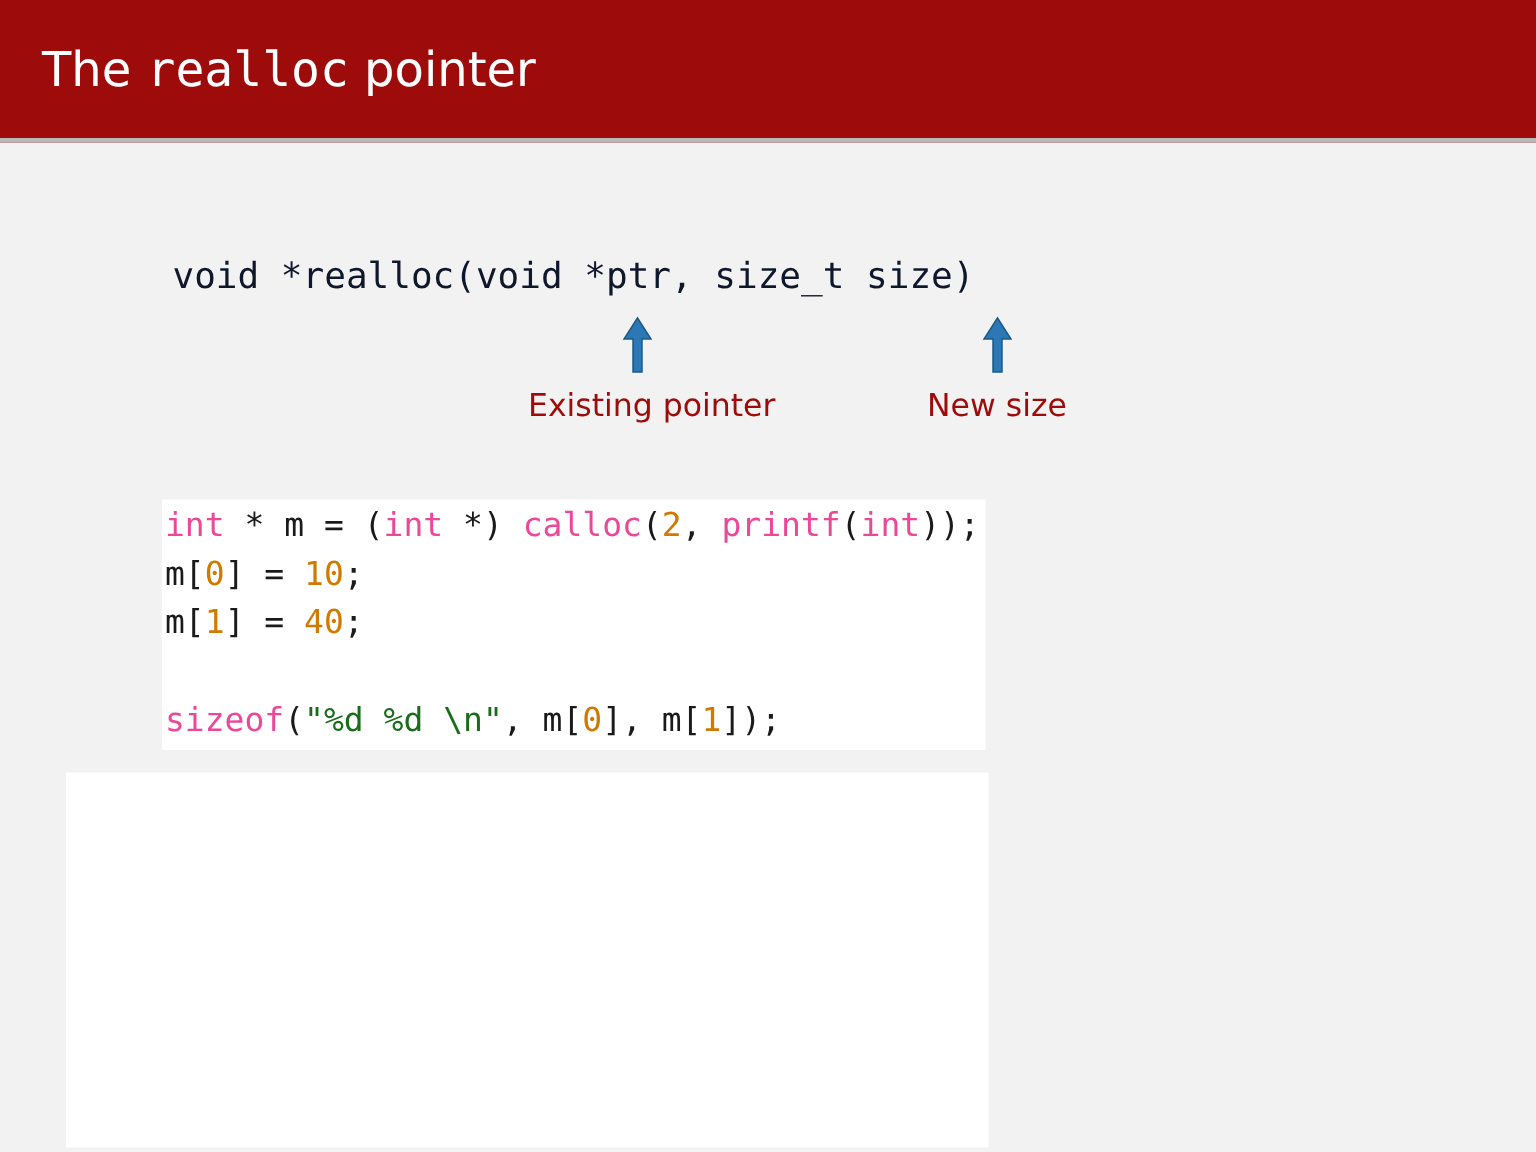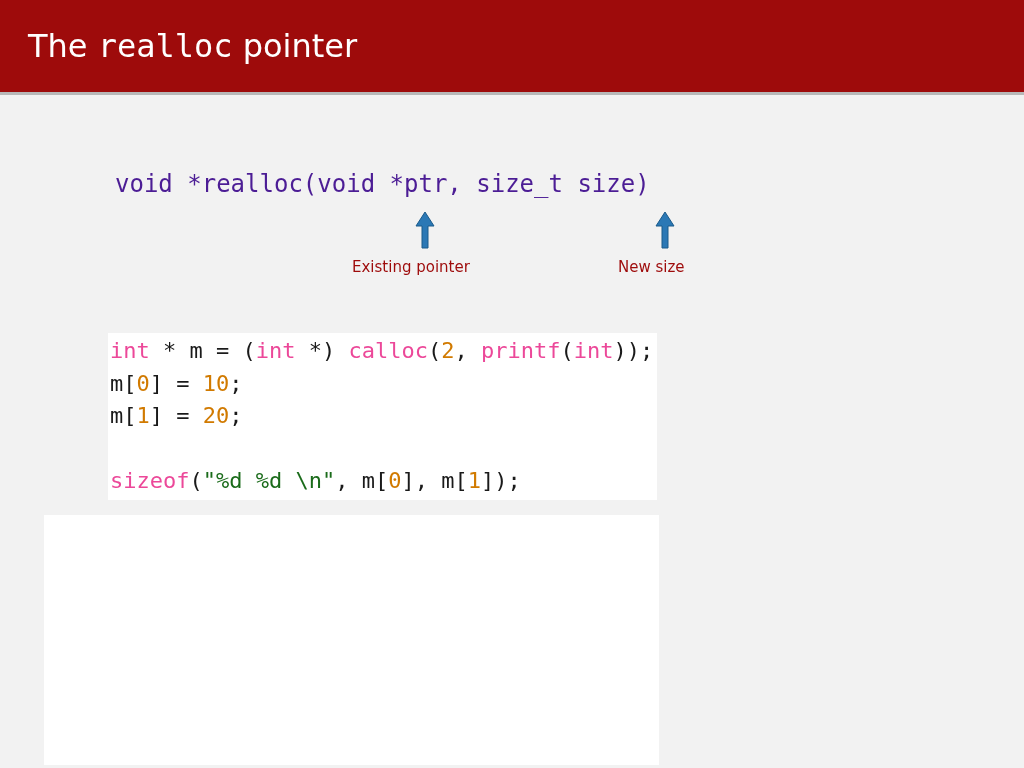--- a/index.html
+++ b/index.html
@@ -30,34 +30,34 @@
   .content {
     position: relative;
     width: 100%;
   }
   .signature {
     position: absolute;
     left: 115px;
     top: 75px;
     font-family: "DejaVu Sans Mono", "Consolas", monospace;
     font-size: 24px;
-    color: #4c1d95;
+    color: #0f172a;
     white-space: pre;
   }
   .arrow {
     position: absolute;
     width: 20px;
     height: 40px;
   }
   .arrow svg { display: block; }
   .arrow1 { left: 415px; top: 115px; }
   .arrow2 { left: 655px; top: 115px; }
   .label {
     position: absolute;
-    font-size: 15px;
+    font-size: 21px;
     color: #9e0b0b;
     font-family: "DejaVu Sans", "Segoe UI", sans-serif;
   }
   .label1 { left: 352px; top: 163px; }
   .label2 { left: 618px; top: 163px; }
   .code-block {
     position: absolute;
     left: 108px;
     top: 238px;
     background: #ffffff;
@@ -104,19 +104,19 @@
     <svg width="20" height="40" viewBox="0 0 20 40">
       <path d="M10 2 L19 16 L13 16 L13 38 L7 38 L7 16 L1 16 Z" fill="#2b78b5" stroke="#1a5a8a" stroke-width="1"></path>
     </svg>
   </div>
 
   <div class="label label1">Existing pointer</div>
   <div class="label label2">New size</div>
 
   <div class="code-block"><span class="kw">int</span><span class="id"> * m = (</span><span class="kw">int</span><span class="id"> *) </span><span class="fn">calloc</span><span class="punc">(</span><span class="num">2</span><span class="punc">, </span><span class="fn">printf</span><span class="punc">(</span><span class="kw">int</span><span class="punc">));</span>
 <span class="id">m[</span><span class="num">0</span><span class="id">] = </span><span class="num">10</span><span class="punc">;</span>
-<span class="id">m[</span><span class="num">1</span><span class="id">] = </span><span class="num">20</span><span class="punc">;</span>
+<span class="id">m[</span><span class="num">1</span><span class="id">] = </span><span class="num">40</span><span class="punc">;</span>
 
 <span class="fn">sizeof</span><span class="punc">(</span><span class="str">"%d %d \n"</span><span class="id">, m[</span><span class="num">0</span><span class="id">], m[</span><span class="num">1</span><span class="punc">]);</span></div>
 
   <div class="white-box"></div>
 
 </div>
 
 </body></html>

